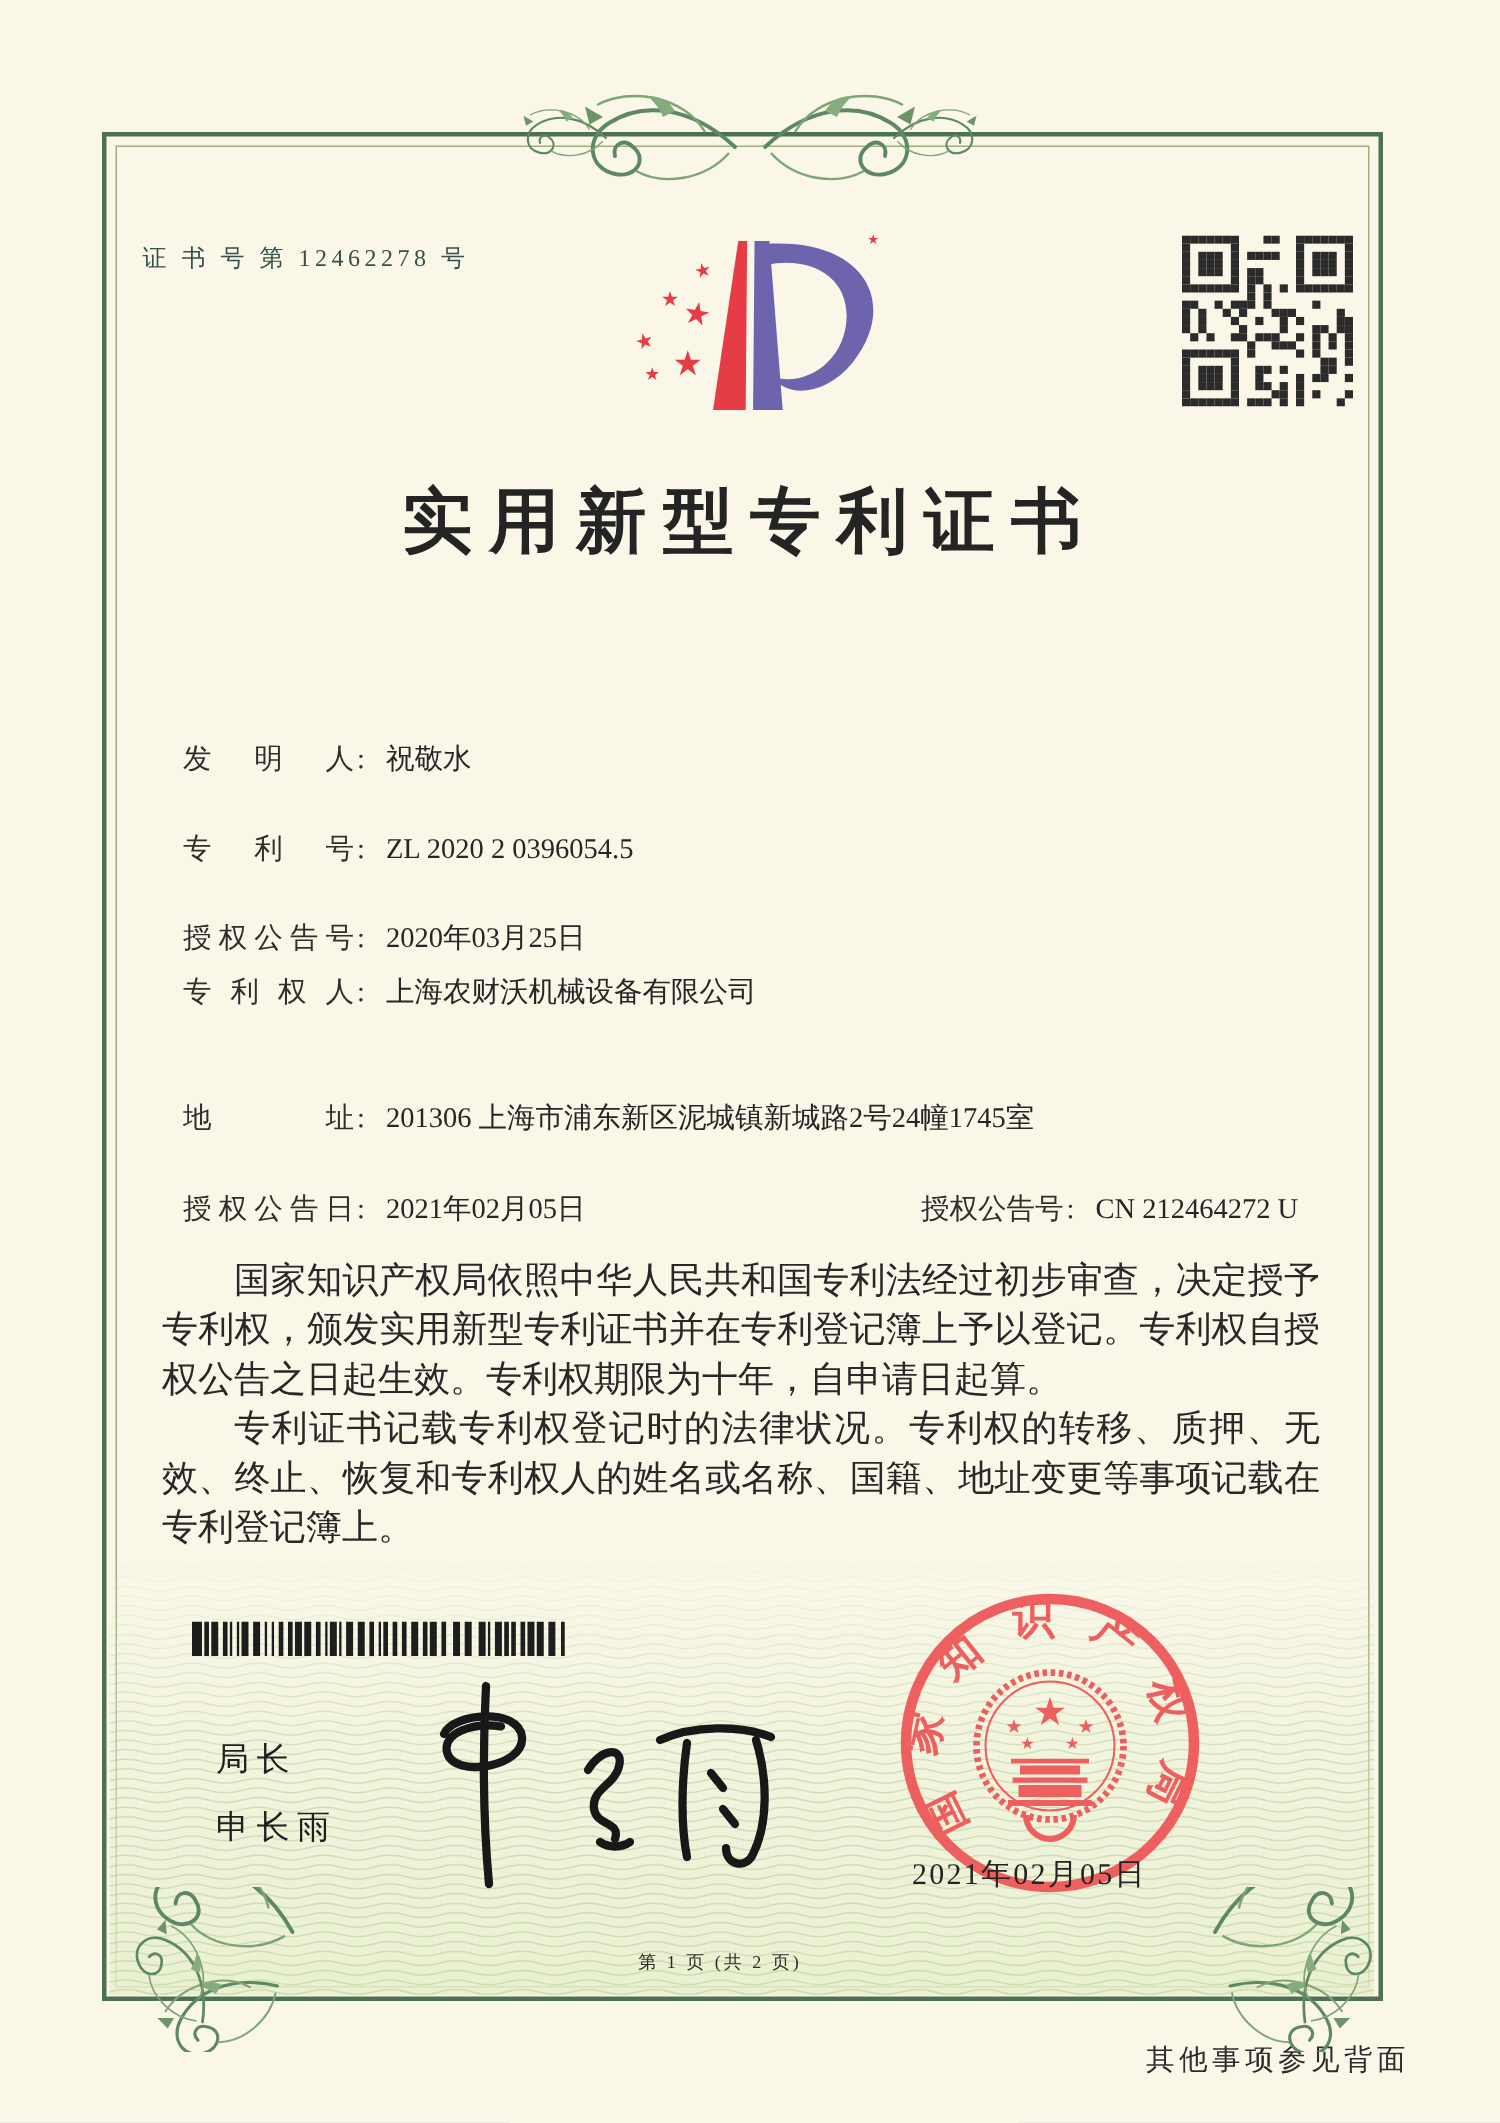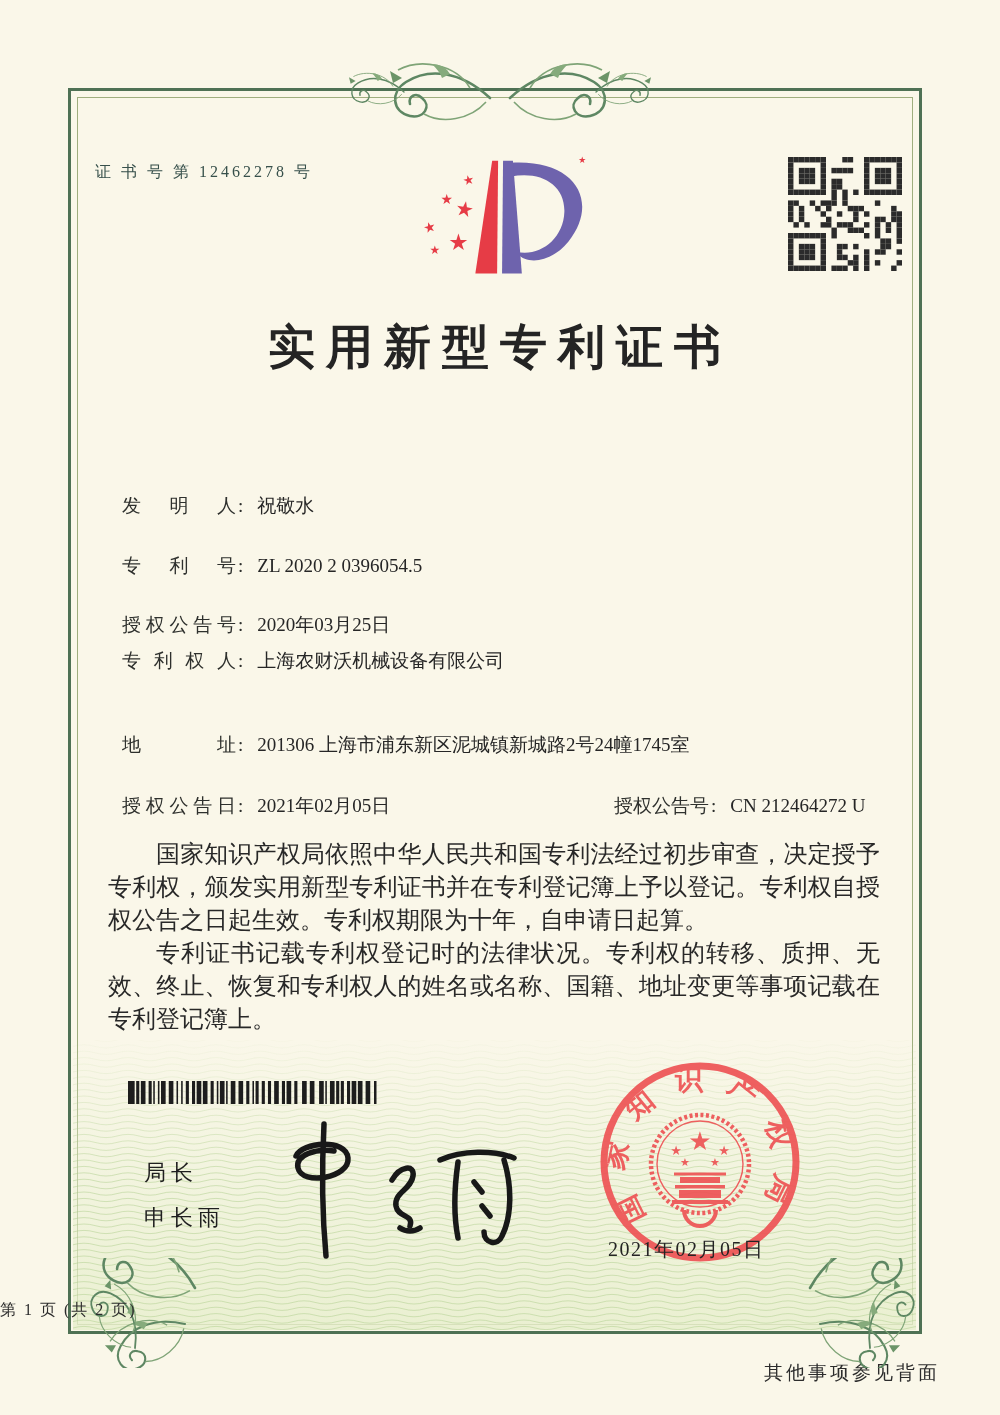--- a/index.html
+++ b/index.html
@@ -14,21 +14,21 @@
   .row{position:absolute;left:122px;width:790px;font-size:19px;white-space:nowrap;color:#2e302d;}
   .lab{display:inline-block;width:114px;text-align:justify;text-align-last:justify;text-justify:inter-character;}
   .colon{padding:0 2px 0 2px;}
   .val{padding-left:12px;color:#262626;}
   .grant-right{position:absolute;left:492px;top:0;}
   .body-text{position:absolute;left:108px;top:838px;width:772px;font-size:24px;line-height:33px;
              text-align:justify;color:#282828;}
   .body-text p{margin:0;text-indent:2em;}
   .director{position:absolute;left:122px;top:1150px;font-size:22px;letter-spacing:5px;line-height:45px;color:#1f1f1f;z-index:3;margin-left:22px;}
   .seal-date{position:absolute;left:608px;top:1236px;width:180px;font-size:20px;letter-spacing:1.5px;color:#242424;z-index:4;}
-  .page-info{position:absolute;left:0;top:1300px;width:960px;font-size:16px;letter-spacing:2px;color:#2c2c2c;z-index:3;}
+  .page-info{position:absolute;left:0;top:1300px;width:960px;text-align:center;font-size:12px;letter-spacing:2px;color:#2c2c2c;z-index:3;}
   .footer-note{position:absolute;left:0;top:1360px;width:940px;text-align:right;font-size:19px;letter-spacing:3px;color:#2c2c2c;}
   .abs{position:absolute;}
   svg{display:block;}
 </style>
 </head>
 <body>
 
 <div class="page">
 
   <svg id="waves" class="abs" style="left:73px;top:1040px;z-index:1;" width="843" height="290" viewBox="0 0 843 290">

